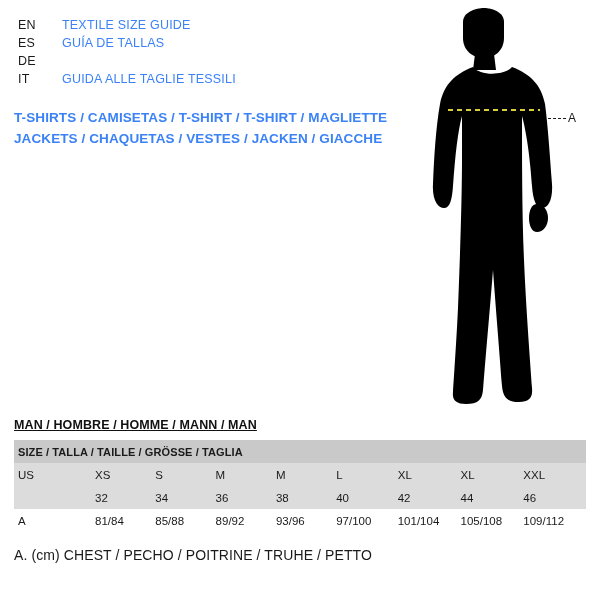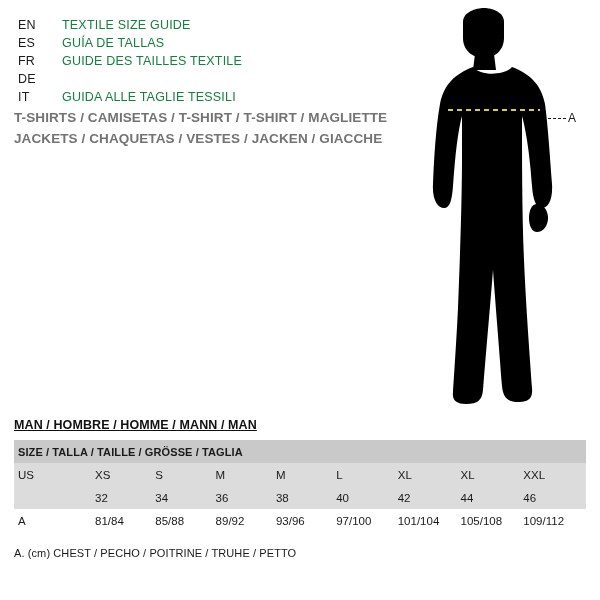--- a/index.html
+++ b/index.html
@@ -37,31 +37,31 @@
   }
   .legend-code {
     width: 44px;
     font-size: 12.5px;
     letter-spacing: 0.2px;
     color: #1a1a1a;
   }
   .legend-text {
     font-size: 12.5px;
     letter-spacing: 0.2px;
-    color: #15803d;
+    color: #3b82f6;
   }
 
   
   .category {
     position: absolute;
     left: 14px;
     font-size: 13.5px;
     font-weight: bold;
     letter-spacing: 0.1px;
-    color: #737373;
+    color: #3b82f6;
     white-space: nowrap;
   }
   .category.cat1 { top: 110px; }
   .category.cat2 { top: 131px; }
 
   
   .figure-wrap {
     position: absolute;
     left: 400px;
     top: 8px;
@@ -121,42 +121,38 @@
   .col-label {
     width: 92px;
     padding-left: 4px !important;
   }
   .cell { width: 68px; text-align: left; }
 
   .footnote {
     position: absolute;
     left: 14px;
     top: 547px;
-    font-size: 11px;
+    font-size: 14px;
     color: #1a1a1a;
     letter-spacing: 0.1px;
   }
 </style>
 </head>
 <body>
 
 <div class="page">
 
   <div class="legend">
     <div class="legend-row">
       <span class="legend-code">EN</span>
       <span class="legend-text">TEXTILE SIZE GUIDE</span>
     </div>
     <div class="legend-row">
       <span class="legend-code">ES</span>
       <span class="legend-text">GUÍA DE TALLAS</span>
-    </div>
-    <div class="legend-row">
-      <span class="legend-code">FR</span>
-      <span class="legend-text">GUIDE DES TAILLES TEXTILE</span>
     </div>
     <div class="legend-row">
       <span class="legend-code">DE</span>
     </div>
     <div class="legend-row">
       <span class="legend-code">IT</span>
       <span class="legend-text">GUIDA ALLE TAGLIE TESSILI</span>
     </div>
   </div>
 

